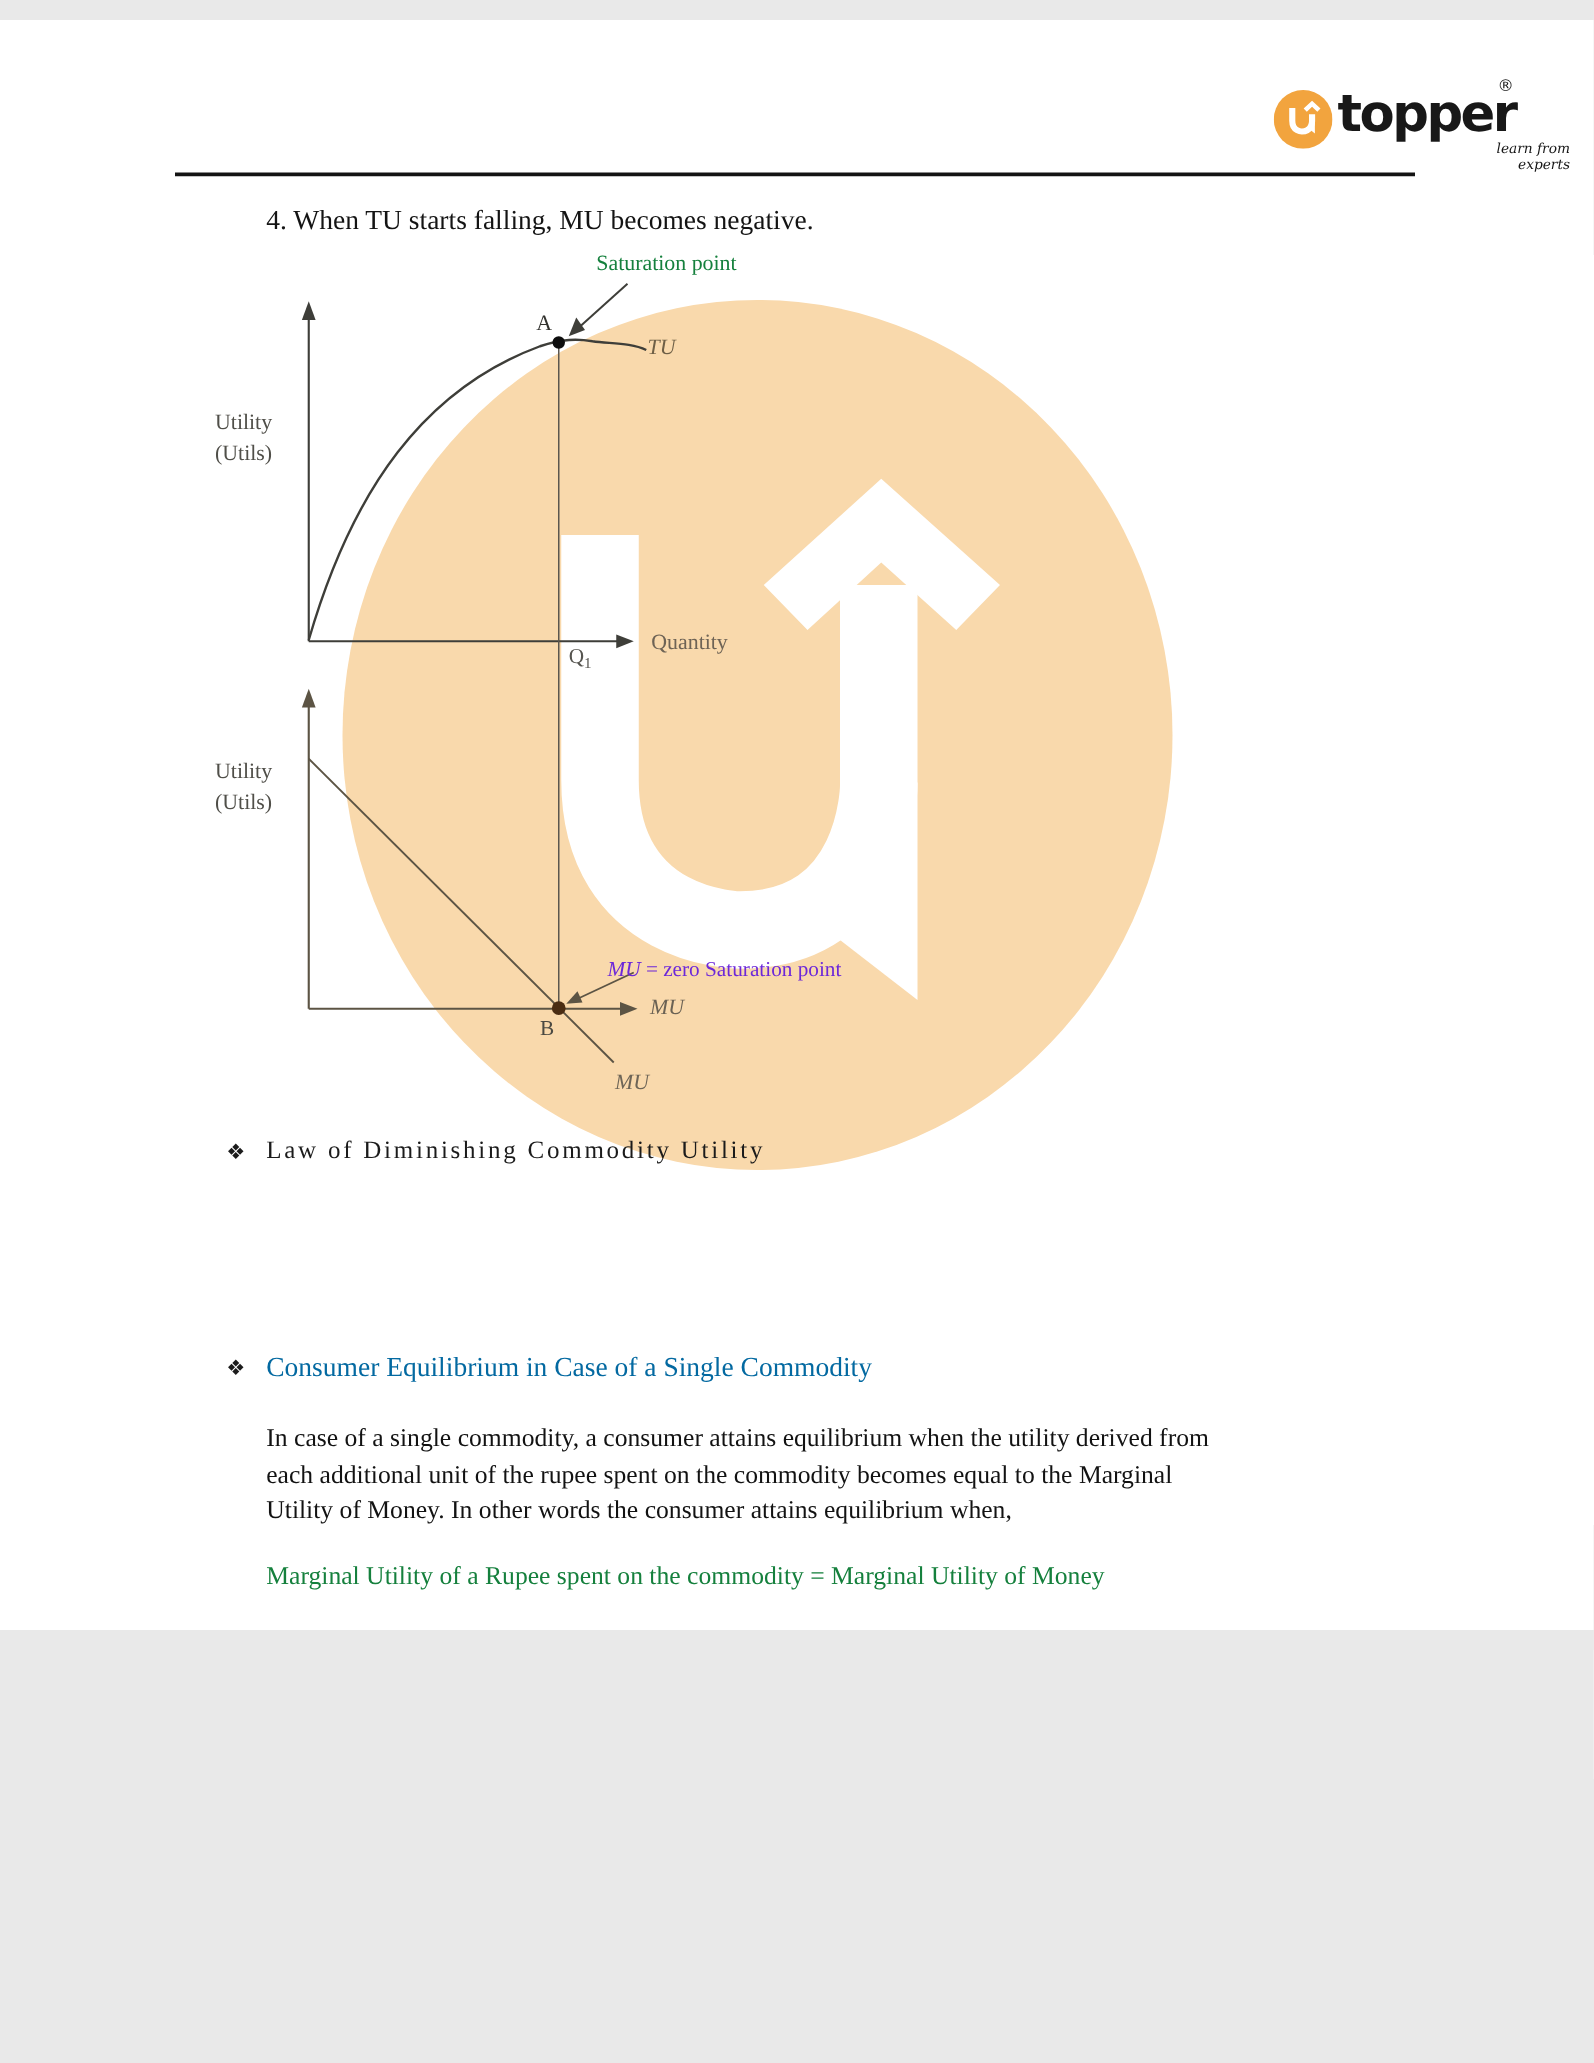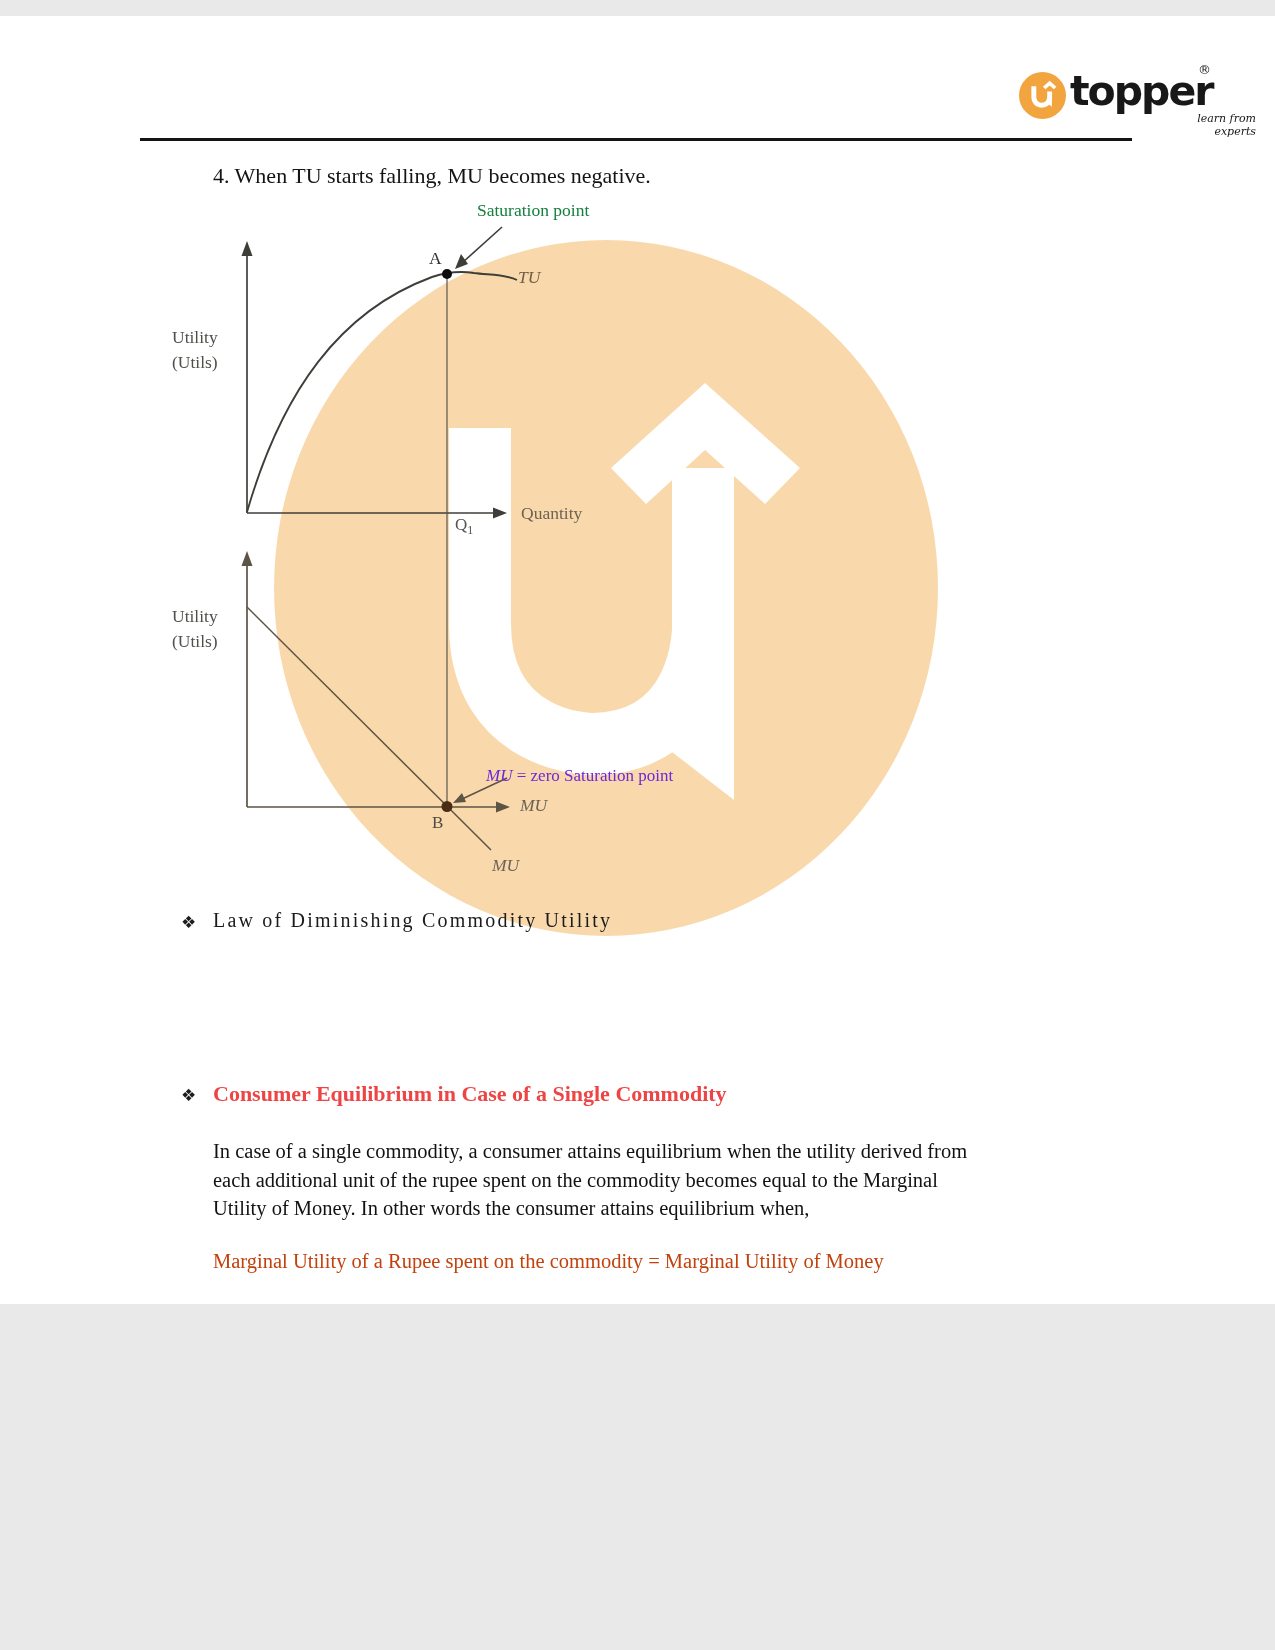--- a/index.html
+++ b/index.html
@@ -20,23 +20,23 @@
   }
   .reg{position:absolute;left:1198px;top:46px;font-family:"DejaVu Sans", sans-serif;font-size:13px;color:#1a1a1a;}
   .tagline{
     position:absolute;left:1176px;top:96px;width:80px;text-align:right;
     font-family:"DejaVu Serif", serif;font-style:italic;font-size:11px;color:#161616;
   }
   
   .item-heading{position:absolute;left:213px;top:147px;font-size:22px;color:#141414;}
   .bullet{font-family:"DejaVu Sans", sans-serif;font-size:17px;color:#1c1c1c;}
   .sec-title-1{font-size:20px;letter-spacing:2.2px;color:#1b1b1b;}
-  .sec-title-2{font-size:22px;font-weight:bold;color:#ef4444;text-align:center;}
+  .sec-title-2{font-size:22px;font-weight:normal;color:#0369a1;text-align:center;}
   .para{font-size:20.5px;line-height:28.5px;color:#121212;}
-  .formula{position:absolute;left:213px;top:1234px;font-size:20.5px;color:#c2410c;}
+  .formula{position:absolute;left:213px;top:1234px;font-size:20.5px;color:#15803d;}
   .pagenum{position:absolute;left:1106px;top:1514px;font-family:"DejaVu Sans", sans-serif;font-size:20px;color:#101010;}
   
   .dlab{position:absolute;font-size:17.5px;color:#55544c;white-space:nowrap;}
   .ital{font-style:italic;}
   .axis2line{width:66px;line-height:25px;color:#504f49;}
   .sub{font-size:12px;vertical-align:-4px;}
 </style>
 </head>
 <body>
 

